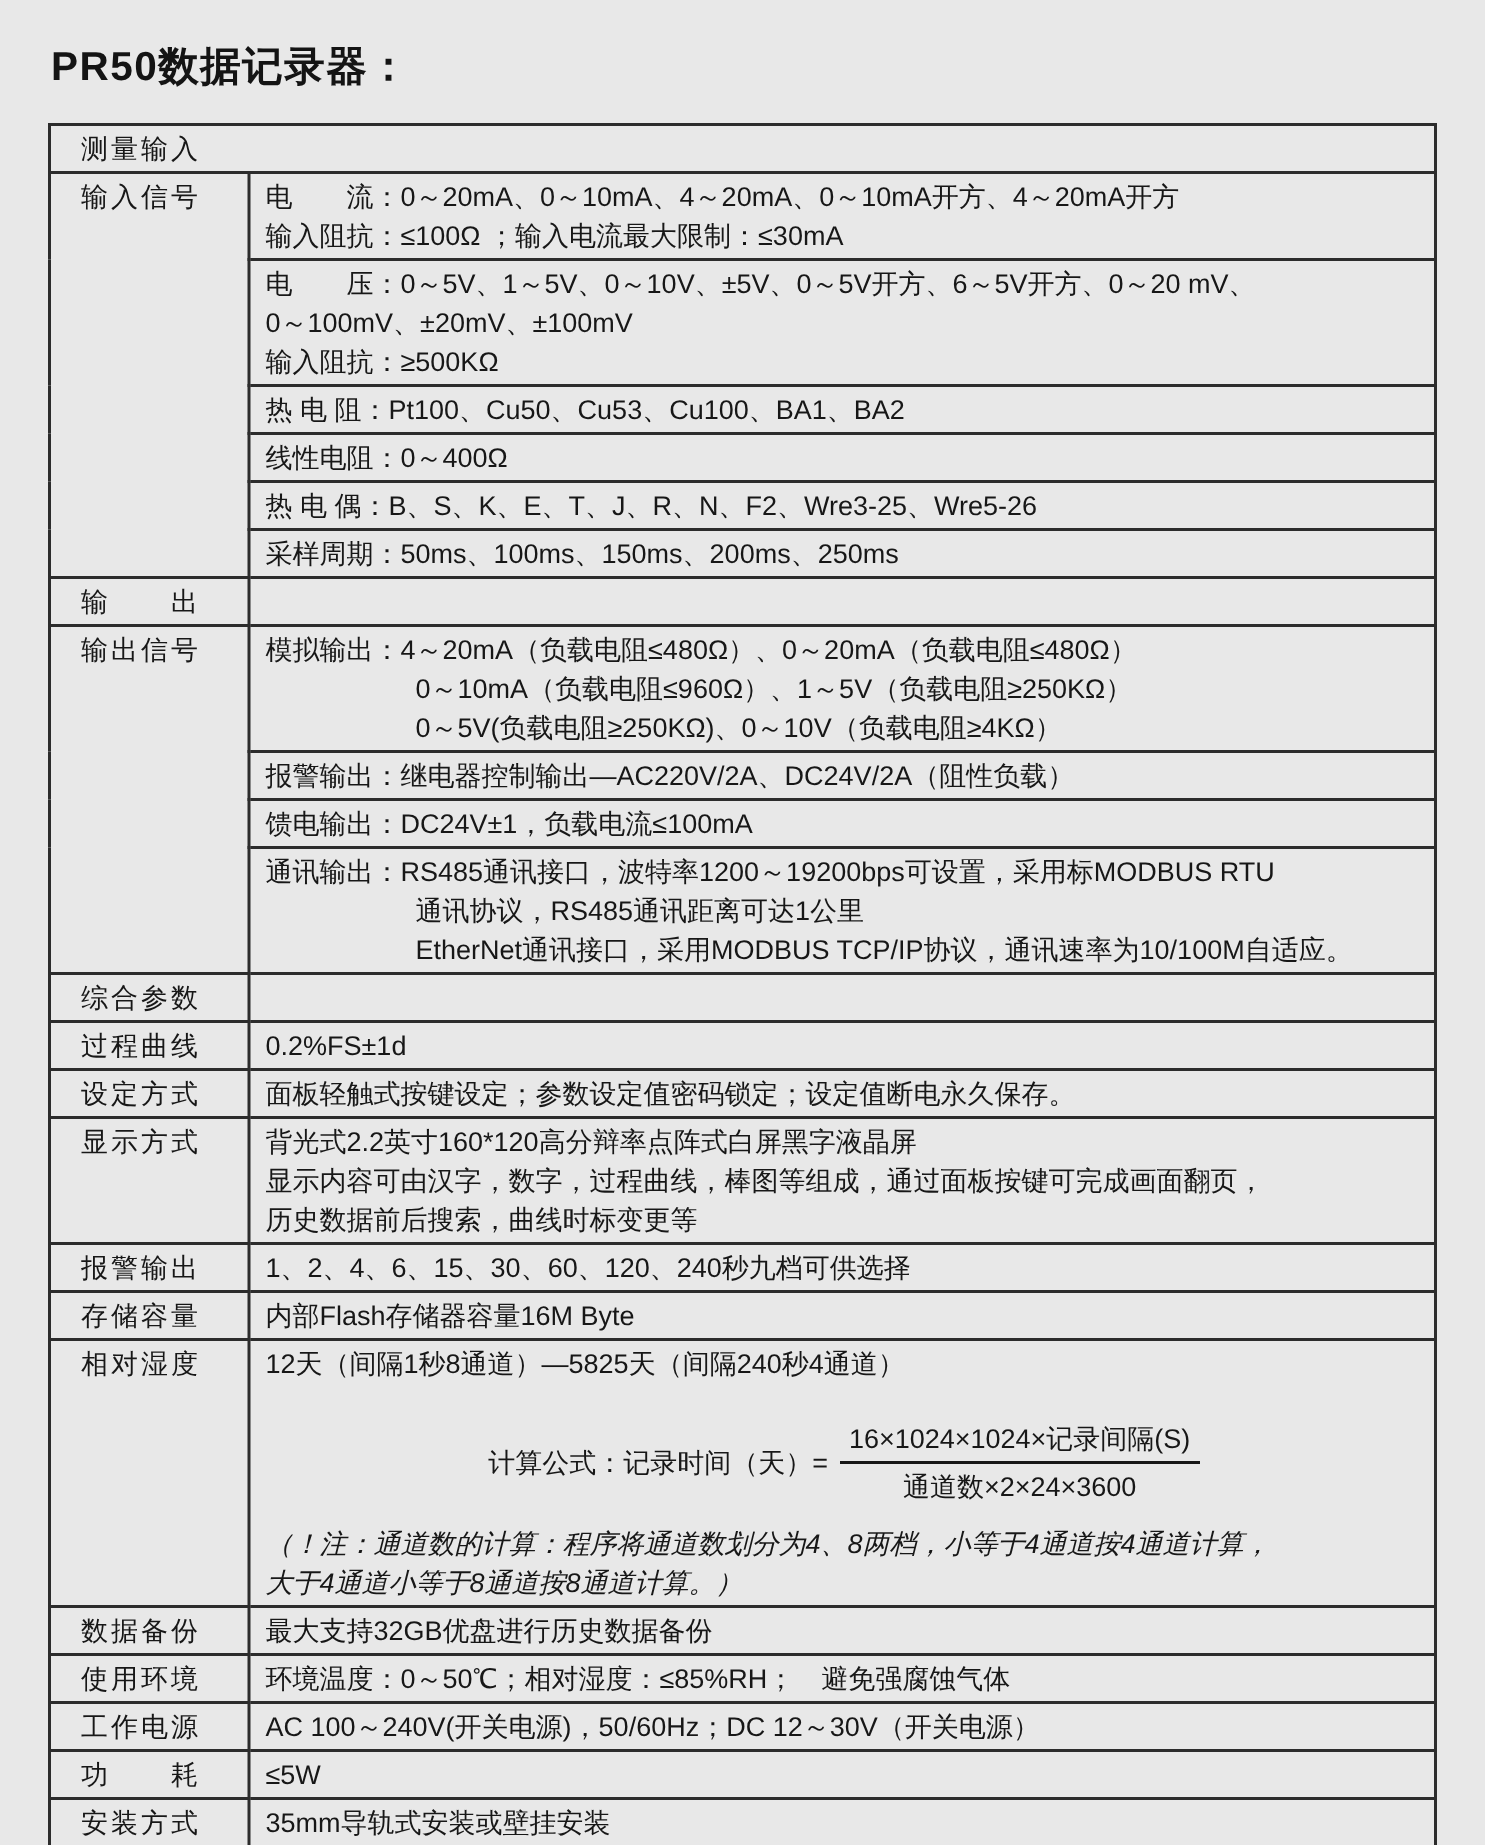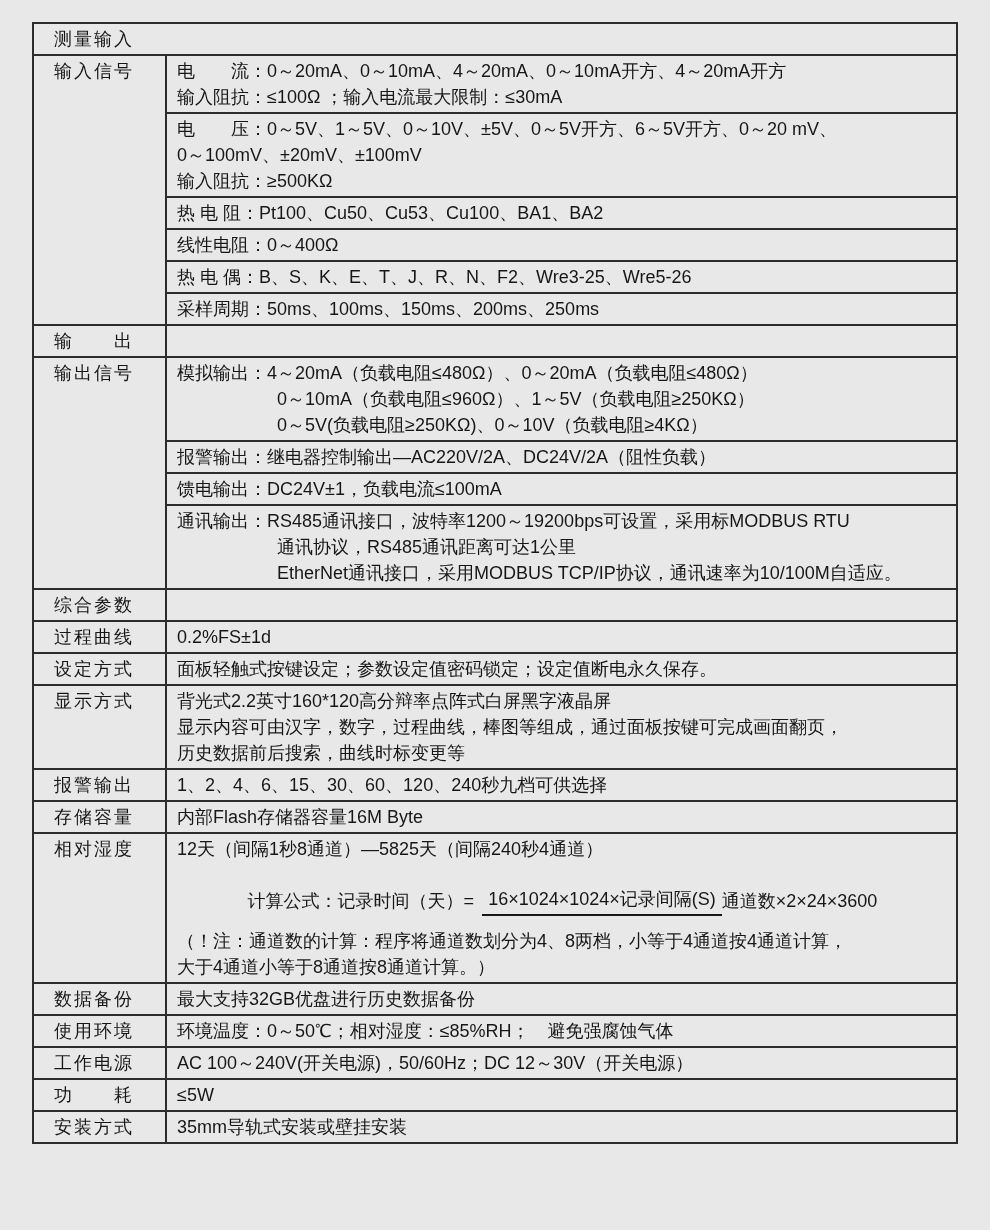--- a/index.html
+++ b/index.html
@@ -49,36 +49,37 @@
   .indent { padding-left: 100px; }
   .spacer { height: 26px; }
   .formula-row {
     display: flex;
     align-items: center;
     margin: 24px 0 12px 0;
     justify-content: center;
   }
   .frac {
     display: inline-flex;
-    flex-direction: row;
+    flex-direction: column;
     text-align: center;
     margin-left: 8px;
   }
   .frac .num {
     border-bottom: 2px solid #171717;
     padding: 0 6px 2px 6px;
   }
   .frac .den { padding-top: 2px; }
-  .note-block { margin-top: 4px; }
+  .note-block { margin-top: 4px; font-style: italic; }
 </style>
 </head>
 <body>
 
 <div class="page">
 
+  <div class="doc-title">PR50数据记录器：</div>
 
   <table class="spec-table">
     <colgroup>
       <col class="label-col">
       <col>
     </colgroup>
     <tbody>
 
       <tr>
         <td colspan="2" class="label">测量输入</td>

